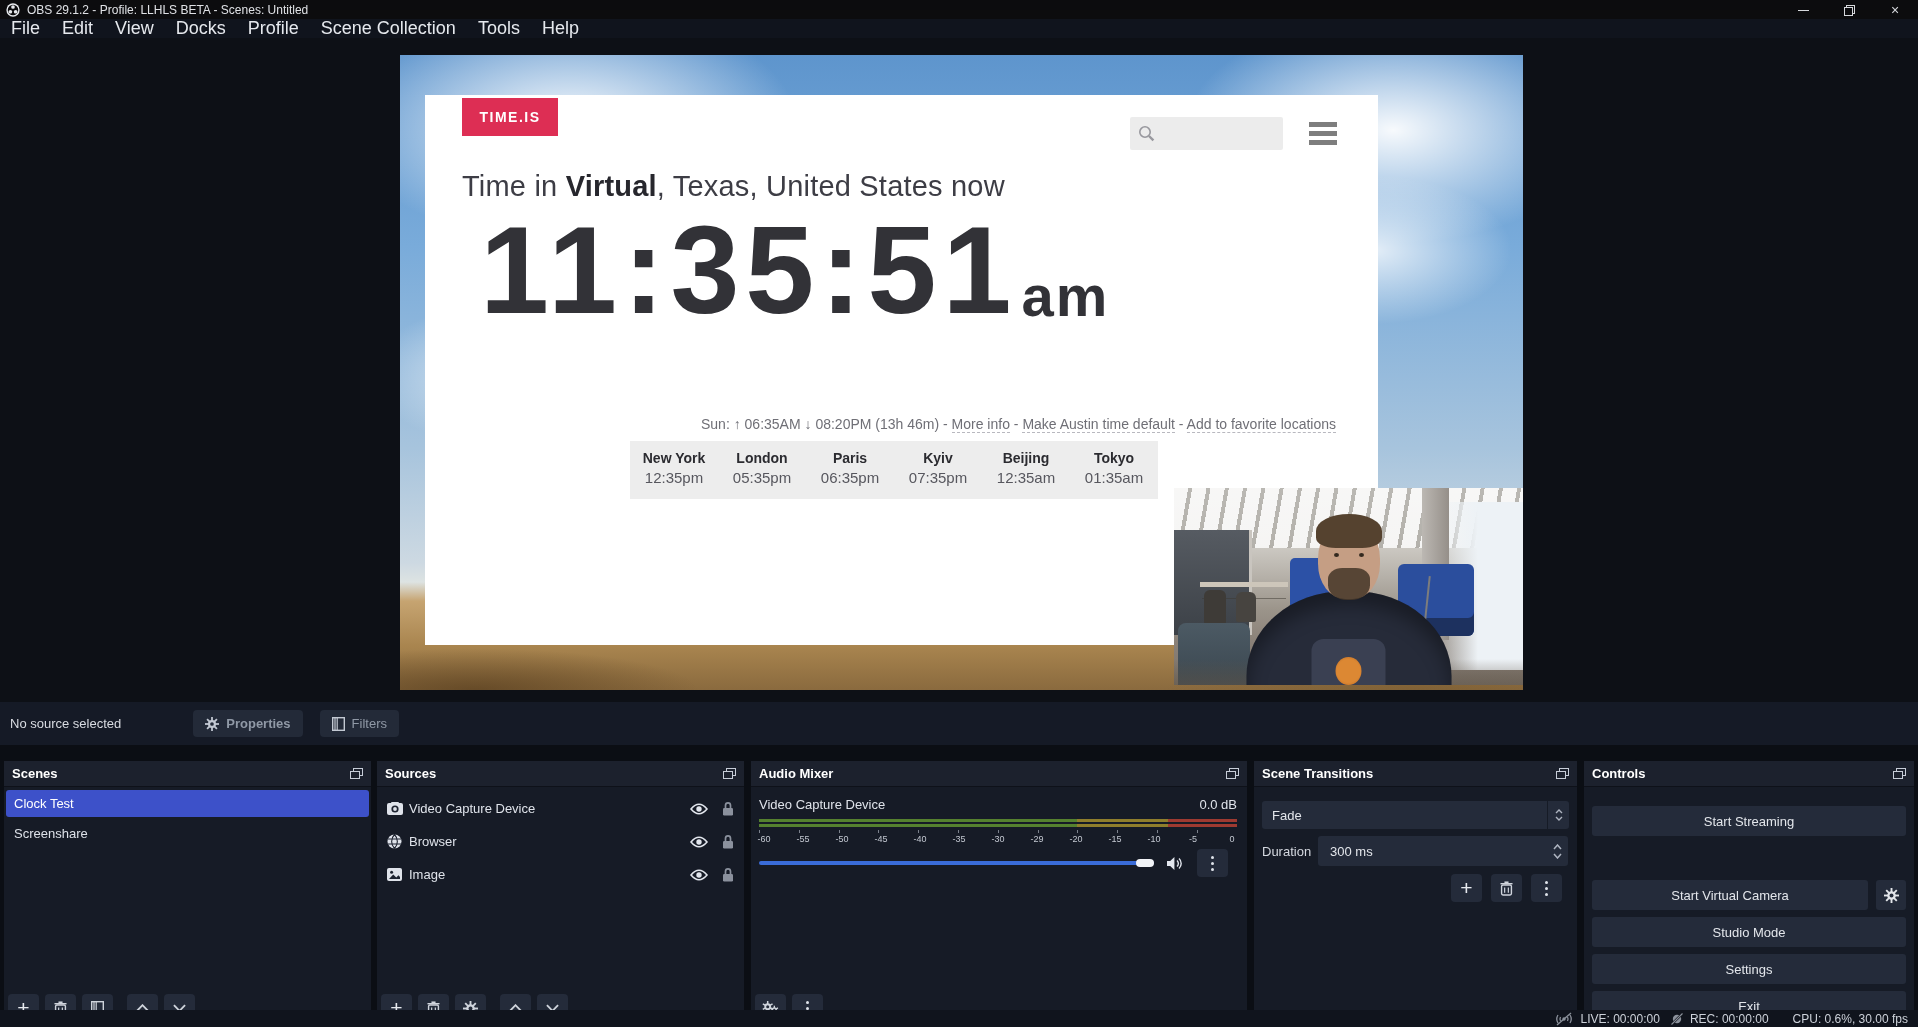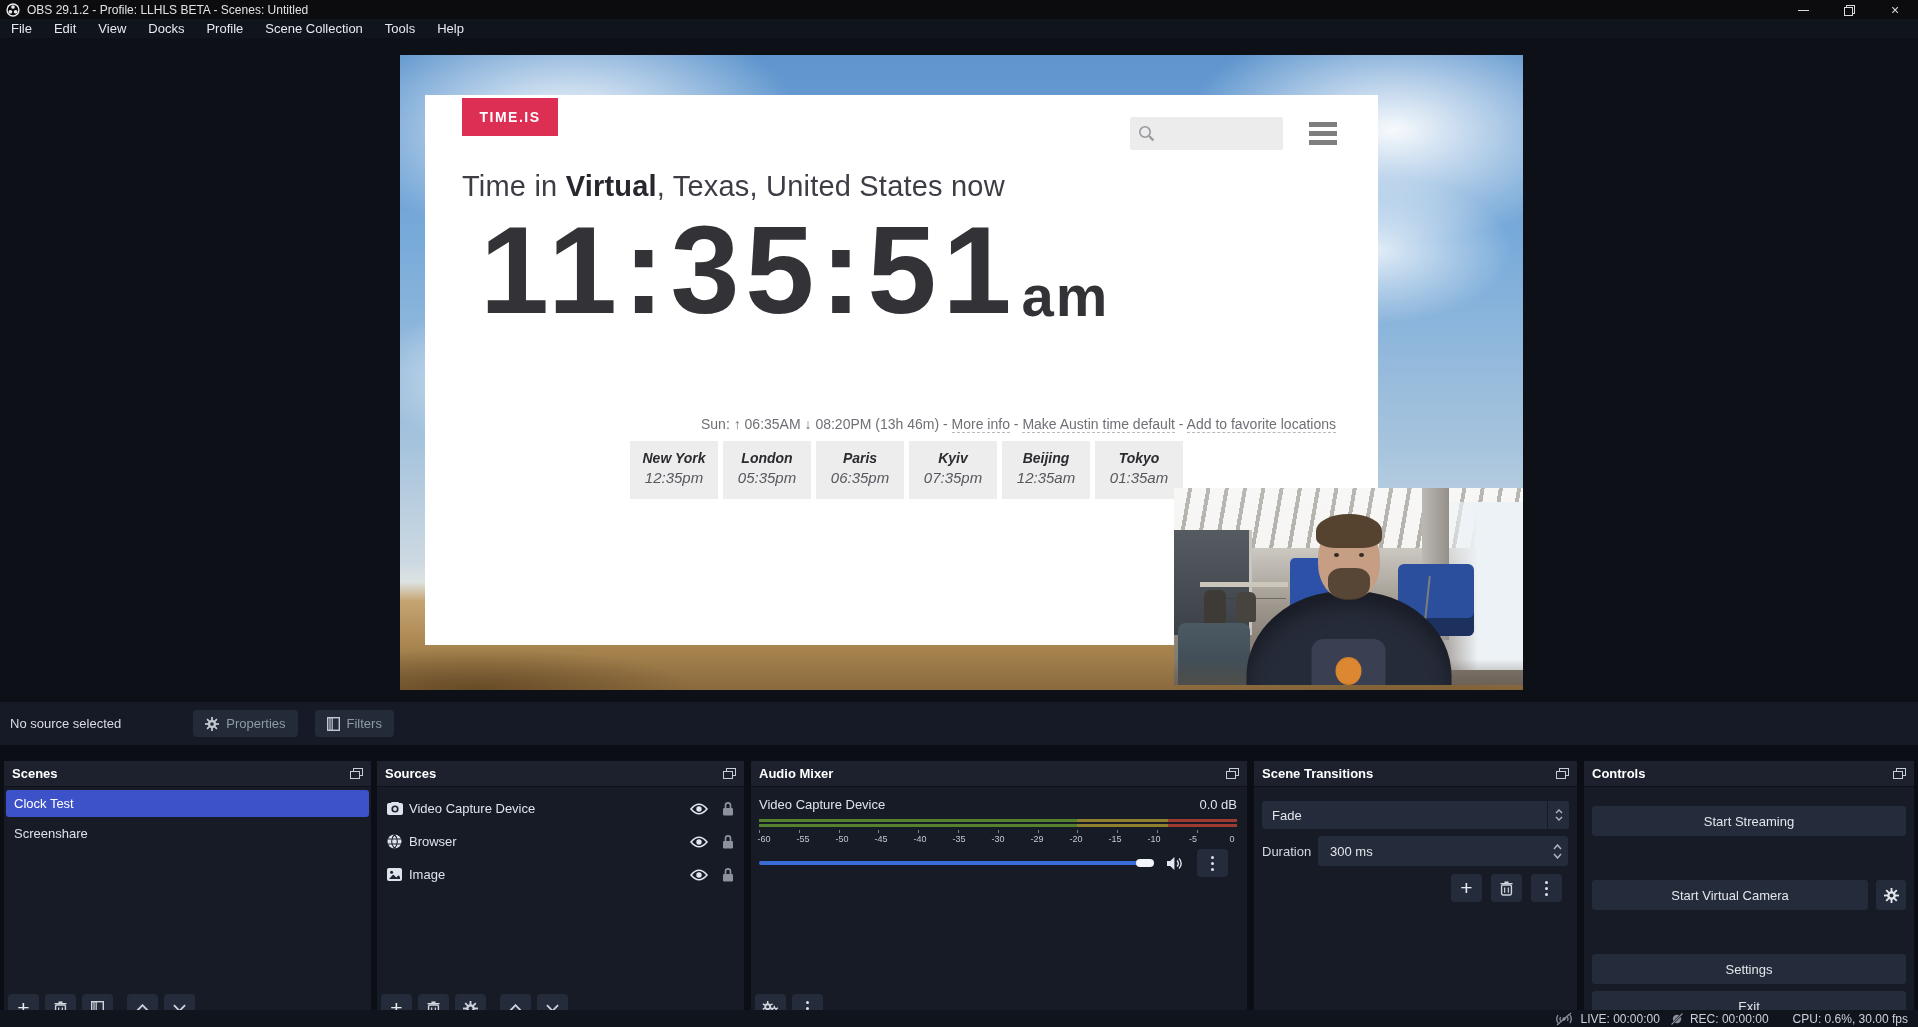--- a/index.html
+++ b/index.html
@@ -11,21 +11,21 @@
   .titlebar .logo{margin:0 7px 0 6px;display:flex;}
   .win-controls{margin-left:auto;display:flex;height:100%;}
   .win-btn{width:46px;height:100%;display:flex;align-items:center;justify-content:center;color:#d6d8dc;}
   .min-glyph{width:11px;height:1px;background:#d6d8dc;}
   .restore-glyph{position:relative;width:10px;height:10px;}
   .restore-glyph:before{content:"";position:absolute;left:2px;top:0;width:7px;height:7px;border:1px solid #d6d8dc;}
   .restore-glyph:after{content:"";position:absolute;left:0;top:2px;width:7px;height:7px;border:1px solid #d6d8dc;background:#0c0c0e;}
   .close-glyph{font-size:14px;line-height:1;}
 
   
-  .menubar{position:absolute;left:0;top:19px;width:100%;height:19px;background:#10141d;display:flex;align-items:center;color:#e6e9ee;font-size:13px;}
+  .menubar{position:absolute;left:0;top:19px;width:100%;height:19px;background:#10141d;display:flex;align-items:center;color:#e6e9ee;font-size:18px;}
   .menu-item{padding:0 11px;height:100%;display:flex;align-items:center;}
 
   
   .preview-region{position:absolute;left:0;top:38px;width:100%;height:664px;background:#0d1016;}
   .canvas{position:absolute;left:400px;top:17px;width:1123px;height:635px;overflow:hidden;
     background:linear-gradient(180deg,#5e95cd 0%,#79abda 30%,#a7c4dd 62%,#cdd9e2 80%,#dde3e2 83%,#c6a471 86%,#a9854f 93%,#8a6a3e 100%);}
   .cloud{position:absolute;border-radius:50%;}
   .c1{left:-60px;top:-50px;width:460px;height:240px;background:radial-gradient(ellipse at center,rgba(255,255,255,.95),rgba(255,255,255,0) 70%);}
   .c2{left:150px;top:60px;width:320px;height:170px;background:radial-gradient(ellipse at center,rgba(255,255,255,.85),rgba(255,255,255,0) 70%);}
   .c3{right:-80px;top:-40px;width:420px;height:230px;background:radial-gradient(ellipse at center,rgba(255,255,255,.95),rgba(255,255,255,0) 70%);}
@@ -42,21 +42,21 @@
   .hamburger{position:absolute;left:884px;top:27px;width:28px;height:23px;display:flex;flex-direction:column;justify-content:space-between;}
   .hamburger span{display:block;height:5px;background:#7e7e7e;}
   .page-heading{position:absolute;left:37px;top:75px;font-size:29px;color:#3d3d45;letter-spacing:.2px;}
   .page-heading b{color:#27272d;font-weight:800;}
   .clock-row{position:absolute;left:55px;top:118px;display:flex;align-items:flex-end;color:#323237;}
   .clock-digits{font-size:124px;font-weight:bold;line-height:.92;letter-spacing:6px;}
   .clock-ampm{font-size:58px;font-weight:bold;line-height:1;margin-left:4px;margin-bottom:2px;letter-spacing:2px;}
   .page-date{position:absolute;right:42px;top:280px;font-size:27px;color:#4c4c54;}
   .sun-line{position:absolute;right:42px;top:321px;font-size:14px;color:#6f6f76;}
   .sun-line .lnk{border-bottom:1px dashed #b8b8bf;}
-  .cities{position:absolute;left:205px;top:346px;display:flex;gap:5px;font-style:italic;}
+  .cities{position:absolute;left:205px;top:346px;display:flex;}
   .city-box{width:88px;height:58px;background:#ededed;text-align:center;padding-top:9px;}
   .city-name{font-size:14px;font-weight:bold;color:#2b2b30;}
   .city-time{font-size:15px;color:#57575e;margin-top:3px;text-align:center;}
 
   
   .webcam{position:absolute;left:774px;top:433px;width:349px;height:197px;overflow:hidden;
     background:linear-gradient(180deg,#d9d7d3 0%,#cfccc6 28%,#b4afa7 46%,#9b948a 62%,#8a8178 78%,#7b7269 100%);}
   .wc-ceiling{position:absolute;left:0;top:0;width:100%;height:60px;opacity:.85;
     background:repeating-linear-gradient(100deg,rgba(255,255,255,.95) 0 14px,rgba(150,148,142,.55) 14px 18px);}
   .wc-glass{position:absolute;left:0;top:42px;width:78px;height:105px;background:linear-gradient(180deg,#565b62,#3c4147);border-right:3px solid #c9c5bf;}
@@ -75,21 +75,21 @@
   .person-hair{position:absolute;left:-2px;top:-5px;width:66px;height:34px;background:#55422f;border-radius:50% 50% 30% 30%;}
   .person-beard{position:absolute;left:10px;bottom:-1px;width:42px;height:32px;background:rgba(72,57,42,.88);border-radius:34% 34% 46% 46%;}
   .person-eye{position:absolute;top:34px;width:5px;height:4px;background:#33291f;border-radius:50%;}
   .person-logo{position:absolute;left:50%;transform:translateX(-50%);bottom:6px;width:26px;height:28px;background:radial-gradient(circle,#dc8833 0 60%,#b5641f 100%);border-radius:50%;}
   .person-shirt{position:absolute;left:50%;transform:translateX(-50%);bottom:0;width:74px;height:52px;background:#3a4052;border-radius:12px 12px 0 0;}
 
   
   .sel-toolbar{position:absolute;left:0;top:702px;width:100%;height:43px;background:#151a26;display:flex;align-items:center;}
   .sel-status{margin-left:10px;font-size:13px;color:#d9dce2;}
   .tb-btn{height:27px;background:#232a38;border-radius:4px;display:flex;align-items:center;padding:0 12px;gap:7px;font-size:13px;color:#9099a6;}
-  .tb-btn.props{margin-left:72px;}
+  .tb-btn.props{margin-left:72px;font-weight:bold;}
   .tb-btn.filt{margin-left:17px;}
 
   
   .dock{position:absolute;left:0;top:745px;width:100%;height:265px;background:#0b0e14;}
   .panel{position:absolute;top:16px;height:265px;background:#161b26;}
   .panel-header{height:26px;background:#1c212d;border-bottom:1px solid #0e1119;display:flex;align-items:center;padding:0 8px;font-size:13px;font-weight:bold;color:#fff;}
   .popout{margin-left:auto;display:flex;}
   .p-scenes{left:4px;width:367px;}
   .p-sources{left:377px;width:367px;}
   .p-audio{left:751px;width:496px;}
@@ -624,20 +624,21 @@
             <g fill="#e3e6eb">
               <rect x="7" y="0" width="2" height="16"></rect>
               <rect x="7" y="0" width="2" height="16" transform="rotate(45 8 8)"></rect>
               <rect x="7" y="0" width="2" height="16" transform="rotate(90 8 8)"></rect>
               <rect x="7" y="0" width="2" height="16" transform="rotate(135 8 8)"></rect>
               <circle cx="8" cy="8" r="4.6"></circle>
             </g>
             <circle cx="8" cy="8" r="2.1" fill="#242b3a"></circle>
           </svg>
       </div>
+      <div class="ctl-btn" style="top:156px;">Studio Mode</div>
       <div class="ctl-btn" style="top:193px;">Settings</div>
       <div class="ctl-btn" style="top:230px;">Exit</div>
     </div>
   </div>
 
   <div class="statusbar">
     <span class="sb-item">
       <span>
         <svg width="20" height="14" viewBox="0 0 20 14">
             <g stroke="#8c929c" fill="none" stroke-width="1.3">

